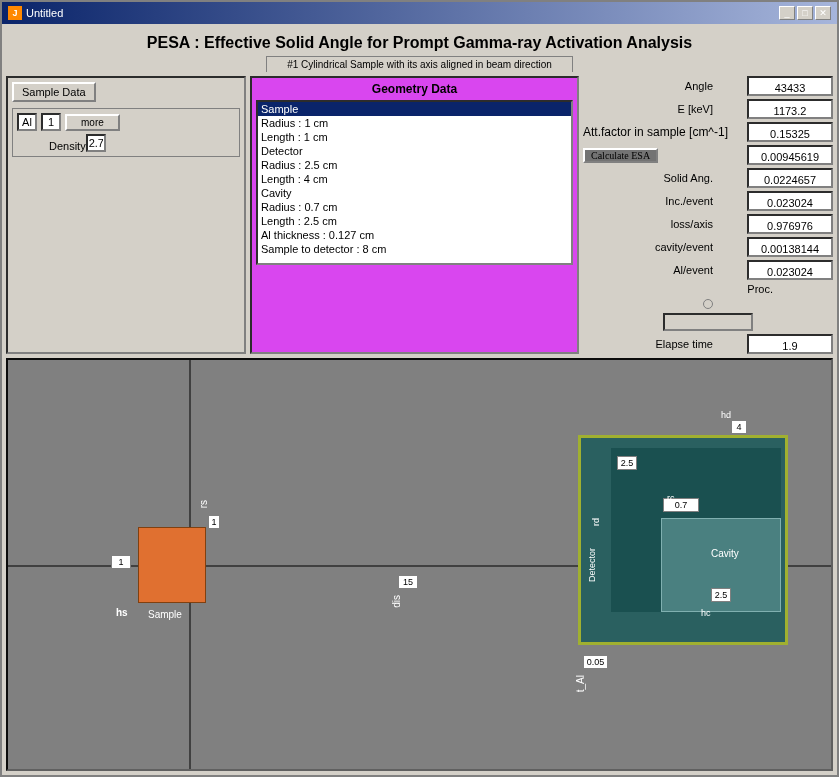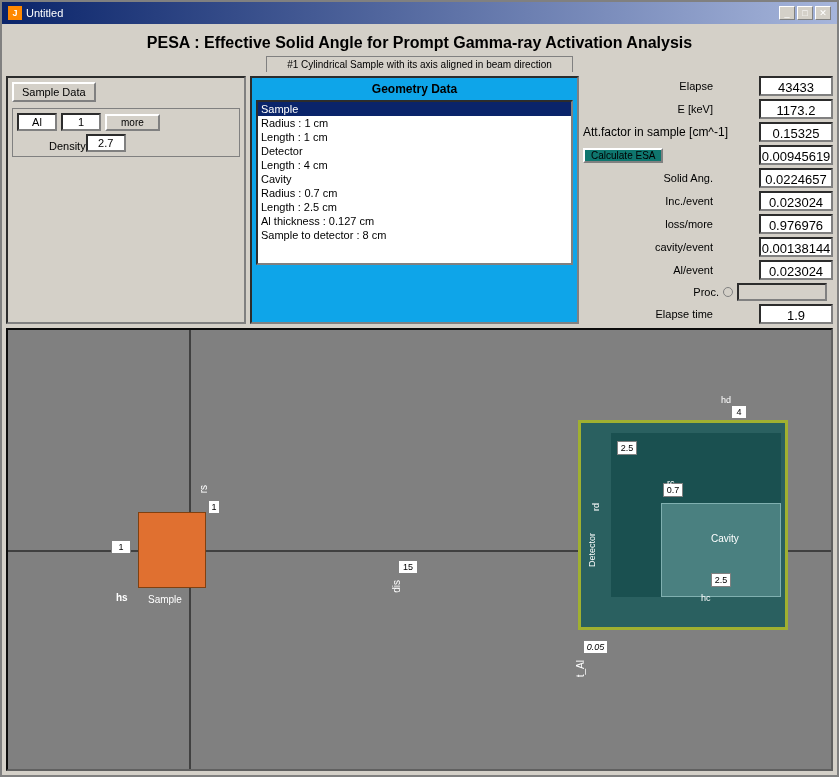--- a/index.html
+++ b/index.html
@@ -125,21 +125,21 @@
       font-size: 11px;
       margin-bottom: 4px;
     }
     .element-row {
       display: flex;
       align-items: center;
       gap: 4px;
       margin-bottom: 3px;
     }
     .elem-input {
-      width: 40px;
+      width: 20px;
       height: 18px;
       border: 2px inset #808080;
       background: white;
       text-align: center;
       font-size: 11px;
       padding: 1px;
     }
     .more-btn {
       background: #d4d0c8;
       border: 2px solid;
@@ -152,21 +152,21 @@
       cursor: pointer;
     }
     .density-row {
       display: flex;
       align-items: flex-end;
       margin-top: 2px;
       padding-left: 32px;
     }
     .geometry-panel {
       flex: 1;
-      background: #0ea5e9;
+      background: #d946ef;
       border: 2px inset #808080;
       padding: 4px;
     }
     .geometry-title {
       text-align: center;
       font-size: 12px;
       font-weight: bold;
       margin-bottom: 4px;
     }
     .geo-listbox {
@@ -200,43 +200,45 @@
     }
     .data-label {
       text-align: right;
       font-size: 11px;
       min-width: 130px;
       flex-shrink: 0;
     }
     .data-value {
       background: white;
       border: 2px inset #808080;
-      width: 74px;
+      width: 86px;
       height: 20px;
       text-align: center;
       line-height: 20px;
-      font-size: 13px;
+      font-size: 11px;
     }
     .calc-btn {
-      background: #0f766e;
+      background: #737373;
       border: 2px solid;
       border-top-color: #fff;
       border-left-color: #fff;
       border-bottom-color: #808080;
       border-right-color: #808080;
       padding: 0 6px;
       font-size: 10px;
       cursor: pointer;
       white-space: nowrap;
+      font-family: Liberation Serif, serif;
     }
     .proc-row {
       display: flex;
       align-items: center;
-      justify-content: center;
+      justify-content: flex-end;
       gap: 4px;
+      flex-direction: column;
     }
     .proc-bar {
       background: #d4d0c8;
       border: 2px inset #808080;
       width: 90px;
       height: 18px;
     }
     .radio-dot {
       width: 10px;
       height: 10px;
@@ -366,32 +368,33 @@
         </div>
       </div>
 
       <div class="geometry-panel">
         <div class="geometry-title">Geometry Data</div>
         <div class="geo-listbox" id="geo-listbox">
         <div class="geo-item selected">Sample</div>
             <div class="geo-item">Radius : 1 cm</div>
             <div class="geo-item">Length : 1 cm</div>
             <div class="geo-item">Detector</div>
+            <div class="geo-item">Radius : 2.5 cm</div>
             <div class="geo-item">Length : 4 cm</div>
             <div class="geo-item">Cavity</div>
             <div class="geo-item">Radius : 0.7 cm</div>
             <div class="geo-item">Length : 2.5 cm</div>
             <div class="geo-item">Al thickness : 0.127 cm</div>
             <div class="geo-item">Sample to detector : 8 cm</div>
           </div>
       </div>
 
       <div class="right-panel">
         <div class="data-row">
-          <span class="data-label">Elapse</span>
+          <span class="data-label">Angle</span>
           <div class="data-value">43433</div>
         </div>
         <div class="data-row">
           <span class="data-label">E [keV]</span>
           <div class="data-value">1173.2</div>
         </div>
         <div class="data-row">
           <span class="data-label" style="font-size:12px;">Att.factor in sample [cm^-1]</span>
           <div class="data-value">0.15325</div>
         </div>
@@ -401,21 +404,21 @@
         </div>
         <div class="data-row">
           <span class="data-label">Solid Ang.</span>
           <div class="data-value">0.0224657</div>
         </div>
         <div class="data-row">
           <span class="data-label">Inc./event</span>
           <div class="data-value">0.023024</div>
         </div>
         <div class="data-row">
-          <span class="data-label">loss/more</span>
+          <span class="data-label">loss/axis</span>
           <div class="data-value">0.976976</div>
         </div>
         <div class="data-row">
           <span class="data-label">cavity/event</span>
           <div class="data-value">0.00138144</div>
         </div>
         <div class="data-row">
           <span class="data-label">Al/event</span>
           <div class="data-value">0.023024</div>
         </div>
@@ -473,35 +476,35 @@
         <div class="small-box" style="position:absolute; left:36px; top:18px; width:20px;">
           <span>2.5</span>
         </div>
         <div style="position:absolute; left:10px; top:80px; color:white; font-size:9px; writing-mode:vertical-rl; transform:rotate(180deg);">rd</div>
 
         <div class="small-box" style="position:absolute; left:150px; top:-18px; width:16px;">
           <span>4</span>
         </div>
         <div style="position:absolute; left:140px; top:-28px; color:white; font-size:9px;">hd</div>
 
-        <div class="small-box" style="position:absolute; left:82px; top:60px; width:20px;">
+        <div class="small-box" style="position:absolute; left:82px; top:60px; width:36px;">
           <span>0.7</span>
         </div>
         <div style="position:absolute; left:86px; top:55px; color:white; font-size:9px;">rc</div>
 
         <div class="small-box" style="position:absolute; left:130px; top:150px; width:20px;">
           <span>2.5</span>
         </div>
         <div style="position:absolute; left:120px; top:170px; color:white; font-size:9px;">hc</div>
 
         <div style="position:absolute; left:6px; top:110px; color:white; font-size:9px; writing-mode:vertical-rl; transform:rotate(180deg);">Detector</div>
 
       </div>
 
-      <div class="small-box" style="left:575px; top:calc(50% + 90px); width:25px;font-style:italic;">
+      <div class="small-box" style="left:575px; top:calc(50% + 90px); width:25px;">
         <span>0.05</span>
       </div>
       <div class="viz-label" style="left:567px; top:calc(50% + 110px); color:white; font-size:10px;">
         <span class="vert-text">t_Al</span>
       </div>
 
     </div>
 
   </div>
 </div>

